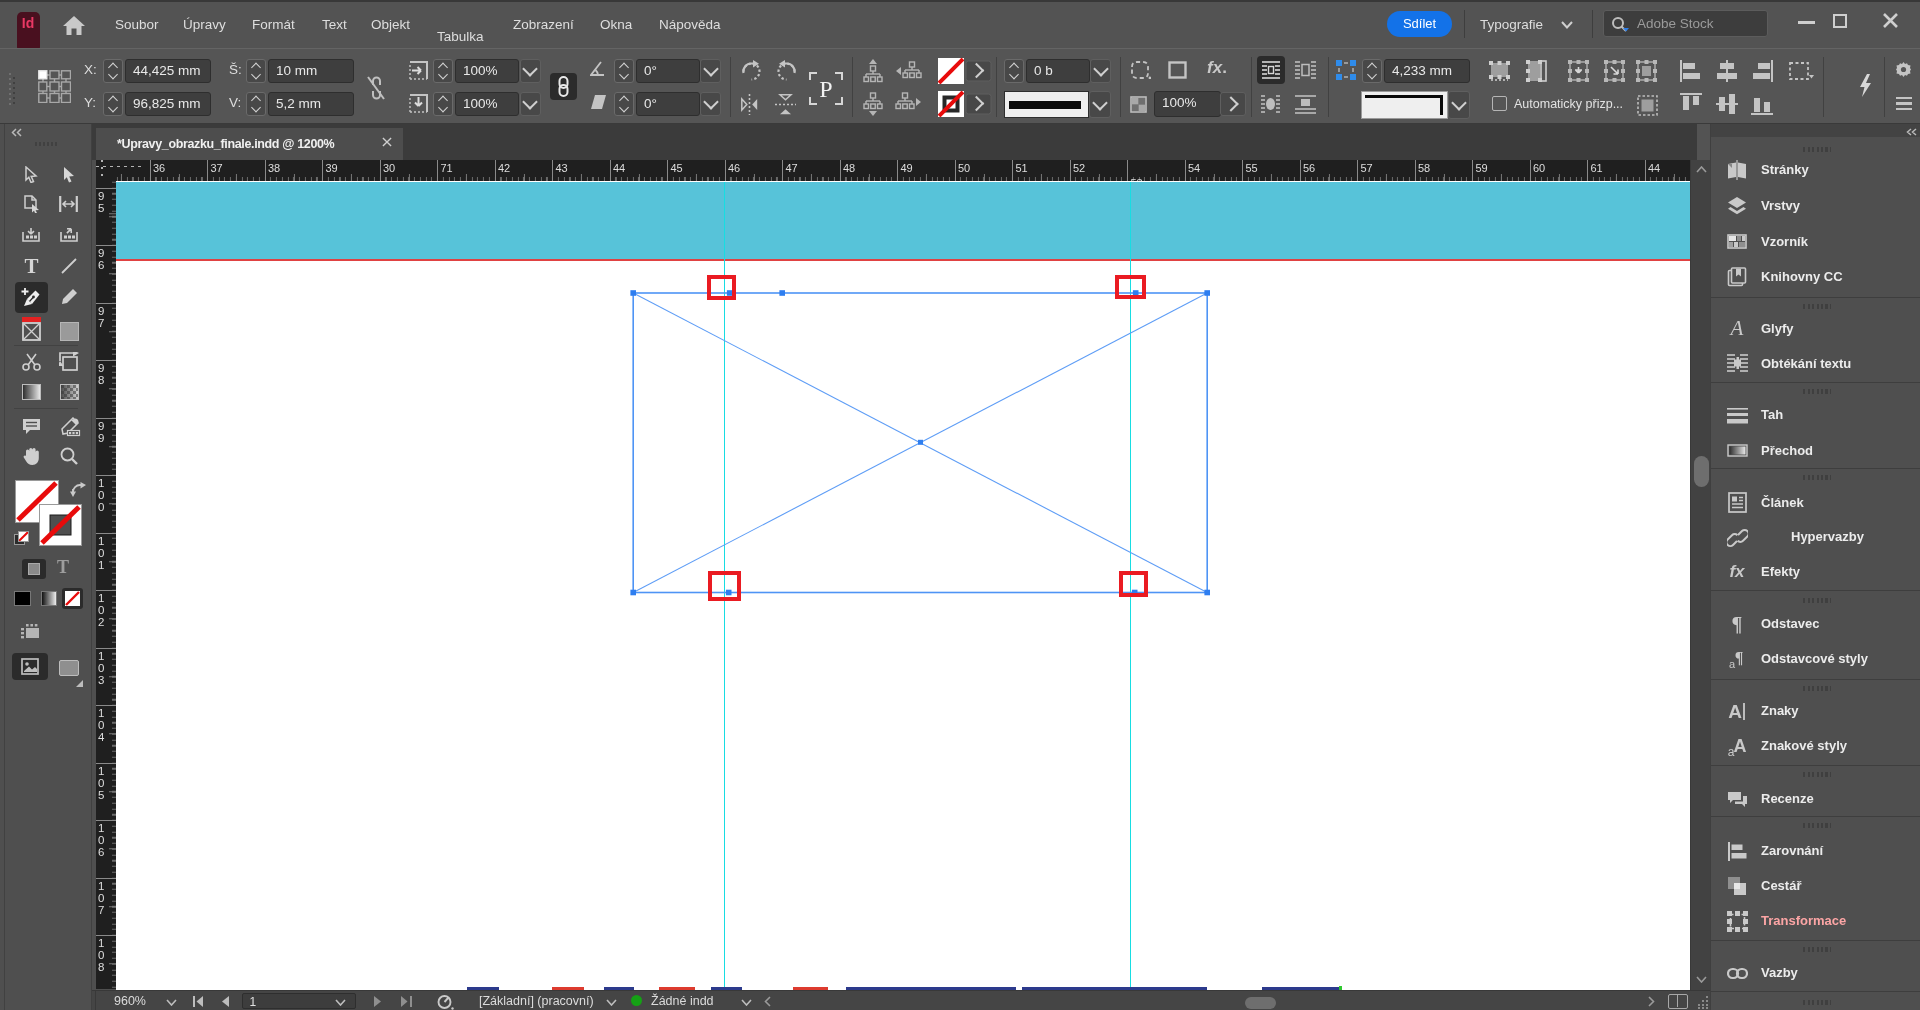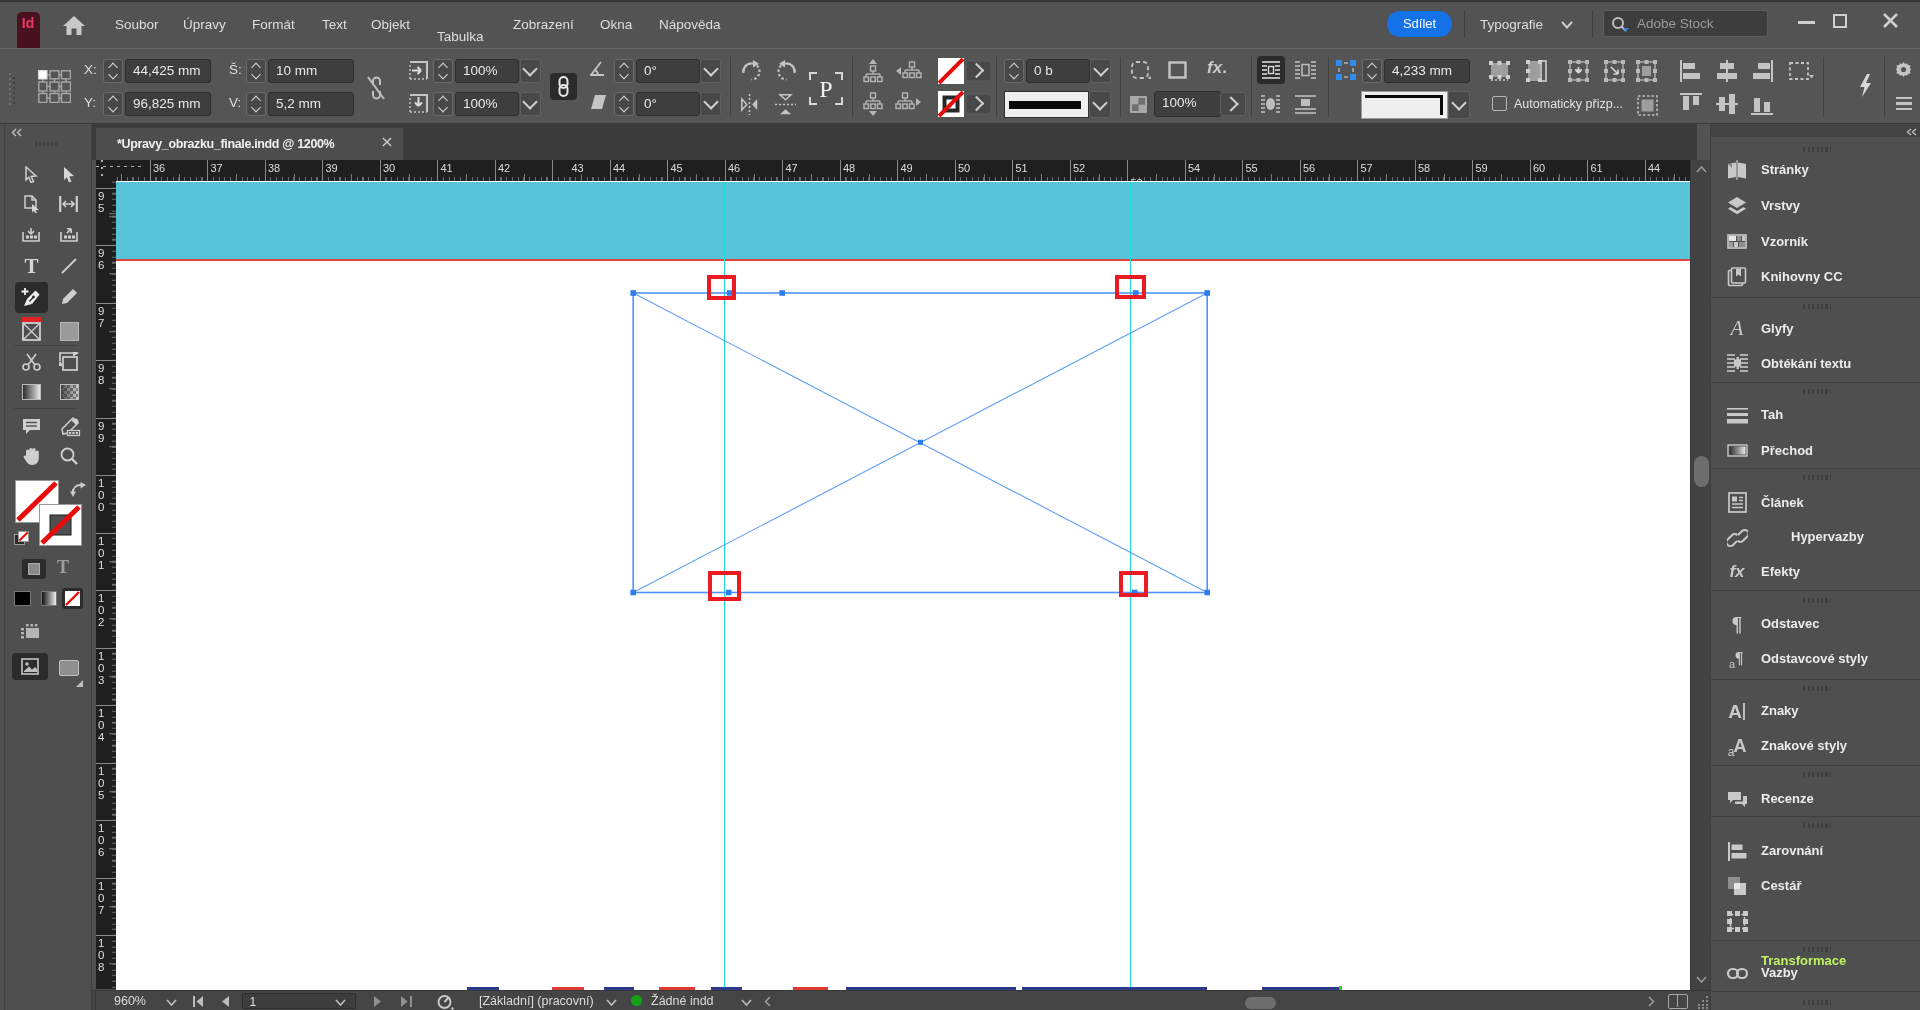--- a/index.html
+++ b/index.html
@@ -698,25 +698,25 @@
     <div class="abs" style="left:36.7px;top:1.5px;color:#dedede;font-size:11px;">36</div>
     <div class="abs" style="left:91.2px;top:0;width:1px;height:21px;background:#8a8a8a;"></div>
     <div class="abs" style="left:94.2px;top:1.5px;color:#dedede;font-size:11px;">37</div>
     <div class="abs" style="left:148.7px;top:0;width:1px;height:21px;background:#8a8a8a;"></div>
     <div class="abs" style="left:151.7px;top:1.5px;color:#dedede;font-size:11px;">38</div>
     <div class="abs" style="left:206.2px;top:0;width:1px;height:21px;background:#8a8a8a;"></div>
     <div class="abs" style="left:209.2px;top:1.5px;color:#dedede;font-size:11px;">39</div>
     <div class="abs" style="left:263.7px;top:0;width:1px;height:21px;background:#8a8a8a;"></div>
     <div class="abs" style="left:266.7px;top:1.5px;color:#dedede;font-size:11px;">30</div>
     <div class="abs" style="left:321.2px;top:0;width:1px;height:21px;background:#8a8a8a;"></div>
-    <div class="abs" style="left:324.2px;top:1.5px;color:#dedede;font-size:11px;">41</div>
+    <div class="abs" style="left:324.2px;top:1.5px;color:#dedede;font-size:11px;">71</div>
     <div class="abs" style="left:378.7px;top:0;width:1px;height:21px;background:#8a8a8a;"></div>
     <div class="abs" style="left:381.7px;top:1.5px;color:#dedede;font-size:11px;">42</div>
     <div class="abs" style="left:436.2px;top:0;width:1px;height:21px;background:#8a8a8a;"></div>
-    <div class="abs" style="left:439.2px;top:1.5px;color:#dedede;font-size:11px;margin-left:16px;">43</div>
+    <div class="abs" style="left:439.2px;top:1.5px;color:#dedede;font-size:11px;">43</div>
     <div class="abs" style="left:493.7px;top:0;width:1px;height:21px;background:#8a8a8a;"></div>
     <div class="abs" style="left:496.7px;top:1.5px;color:#dedede;font-size:11px;">44</div>
     <div class="abs" style="left:551.2px;top:0;width:1px;height:21px;background:#8a8a8a;"></div>
     <div class="abs" style="left:554.2px;top:1.5px;color:#dedede;font-size:11px;">45</div>
     <div class="abs" style="left:608.7px;top:0;width:1px;height:21px;background:#8a8a8a;"></div>
     <div class="abs" style="left:611.7px;top:1.5px;color:#dedede;font-size:11px;">46</div>
     <div class="abs" style="left:666.2px;top:0;width:1px;height:21px;background:#8a8a8a;"></div>
     <div class="abs" style="left:669.2px;top:1.5px;color:#dedede;font-size:11px;">47</div>
     <div class="abs" style="left:723.7px;top:0;width:1px;height:21px;background:#8a8a8a;"></div>
     <div class="abs" style="left:726.7px;top:1.5px;color:#dedede;font-size:11px;">48</div>
@@ -1073,21 +1073,21 @@
         <rect x="0" y="0" width="5" height="5"></rect>
         <rect x="16" y="0" width="5" height="5"></rect>
         <rect x="0" y="16" width="5" height="5"></rect>
         <rect x="16" y="16" width="5" height="5"></rect>
         <rect x="8" y="0" width="5" height="5"></rect>
         <rect x="8" y="16" width="5" height="5"></rect>
         <rect x="0" y="8" width="5" height="5"></rect>
         <rect x="16" y="8" width="5" height="5"></rect>
       </g>
     </svg>
-  <div class="abs" style="left:50px;top:789.0px;color:#bef264;font-size:13px;font-weight:bold;margin-top:40px;">Transformace</div>
+  <div class="abs" style="left:50px;top:789.0px;color:#fca5a5;font-size:13px;font-weight:bold;">Transformace</div>
   <svg class="abs" style="left:16px;top:838.5px;" width="21" height="21" viewBox="0 0 21 21">
       <g stroke="#c9c9c9" stroke-width="2.2" fill="none">
         <rect x="1" y="6" width="10" height="9" rx="4.5"></rect>
         <rect x="10" y="6" width="10" height="9" rx="4.5"></rect>
       </g>
     </svg>
   <div class="abs" style="left:50px;top:841.0px;color:#ececec;font-size:13px;font-weight:bold;">Vazby</div>
 </div>
 
 </body></html>

